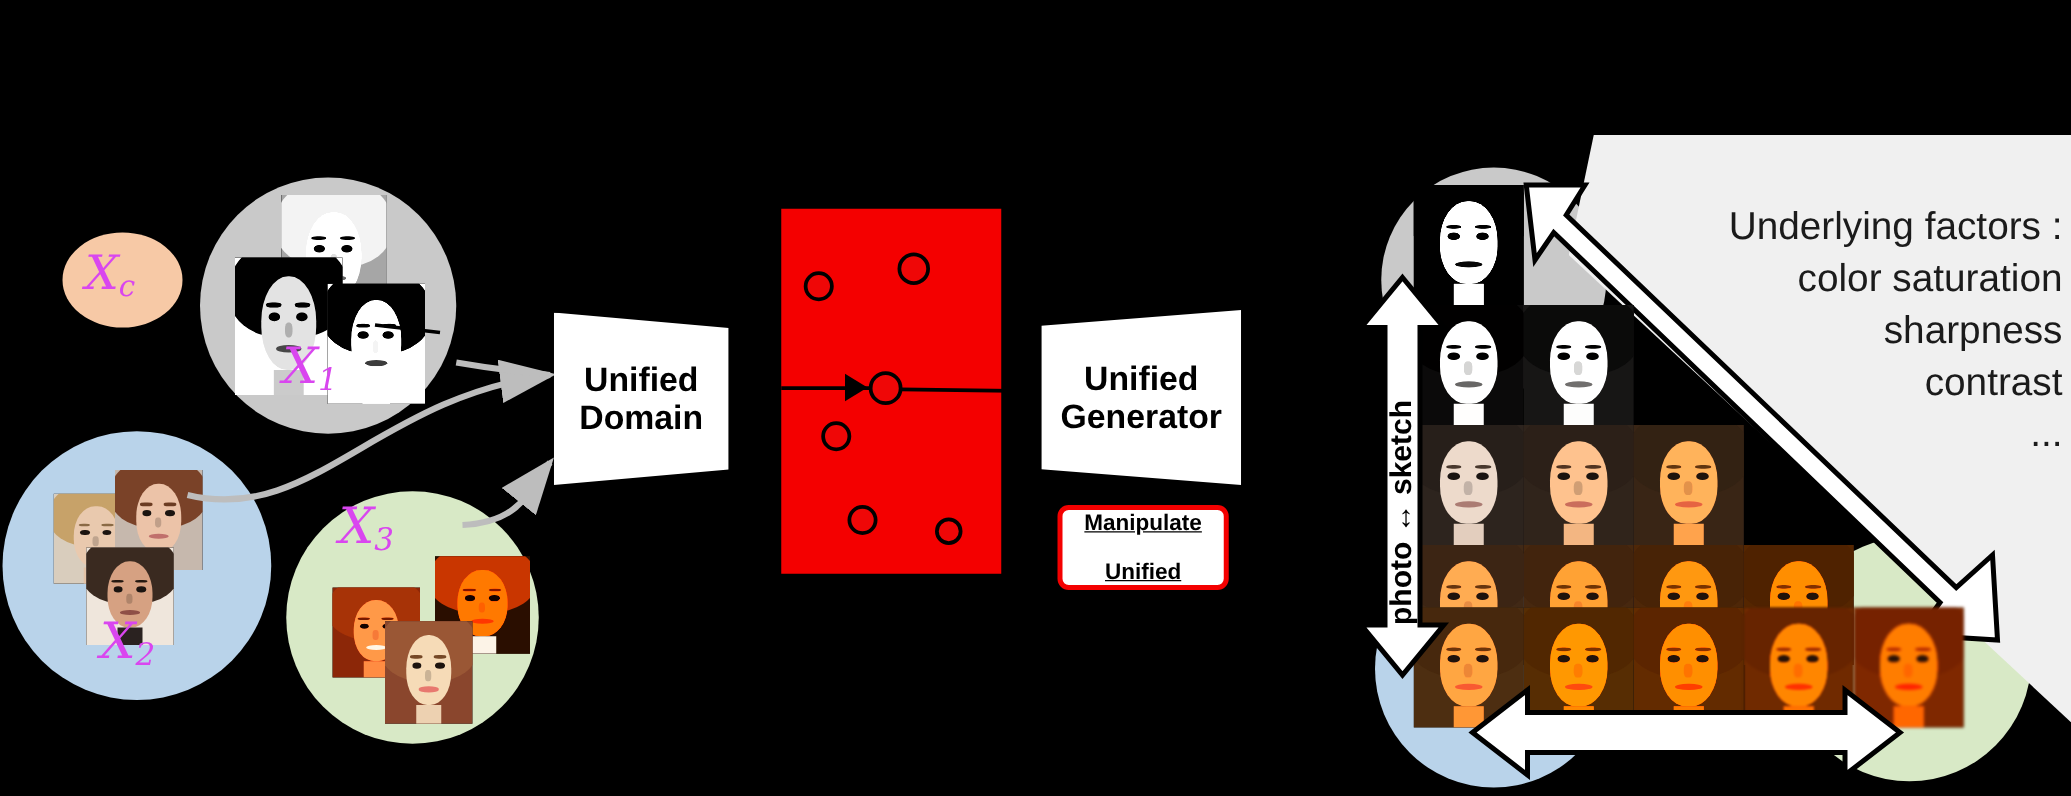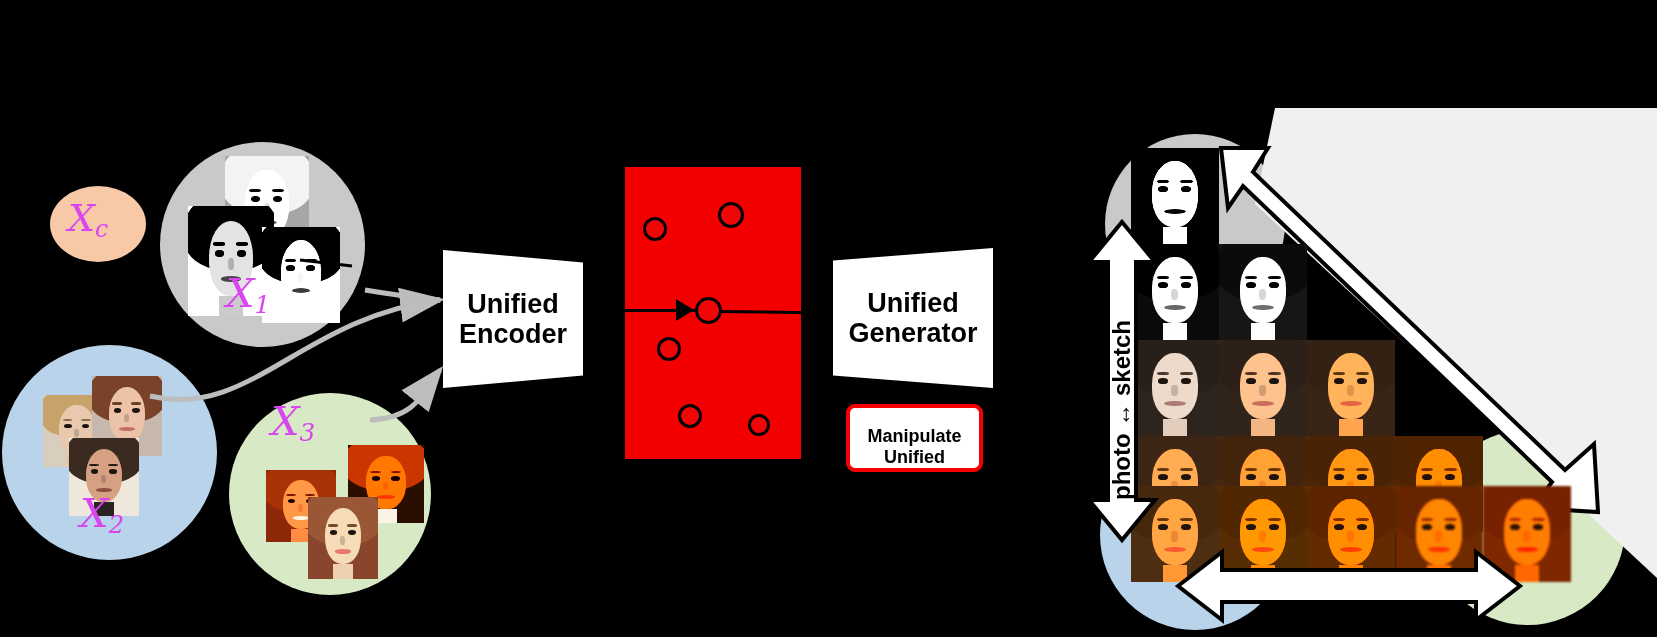--- a/index.html
+++ b/index.html
@@ -35,22 +35,22 @@
 
   
   #latent{background:#f40000;}
   .lcircle{position:absolute;border-radius:50%;background:#ef0707;border:3px solid #000;box-sizing:border-box;}
   .lline{position:absolute;background:#000;height:3px;}
   .ltri{position:absolute;width:0;height:0;border-left:18px solid #000;
         border-top:11px solid transparent;border-bottom:11px solid transparent;}
 
   
   #manip{background:#fff;border:4px solid #f40000;border-radius:9px;color:#000;font-weight:bold;
-         display:flex;flex-direction:column;align-items:center;justify-content:flex-end;line-height:1.18;
-         text-align:center;box-sizing:border-box;}
+         display:flex;flex-direction:column;align-items:center;justify-content:space-between;line-height:1.18;
+         text-align:center;box-sizing:border-box;text-decoration:underline;}
 
   
   #factors-panel{background:#f0f0f0;}
   #factors-text{position:absolute;text-align:right;color:#1b1b1b;line-height:1.34;white-space:nowrap;}
 
   
   .arrowlabel{position:absolute;color:#000;font-weight:bold;white-space:nowrap;}
 
   svg.over{position:absolute;left:0;top:0;width:1657px;height:637px;overflow:visible;pointer-events:none;}
 </style>
@@ -200,21 +200,21 @@
       </marker>
     </defs>
     <path d="M300,260 L352,266" stroke="#000" stroke-width="3" fill="none"></path>
     <path d="M150,396 C250,420 300,318 440,300" stroke="#bdbdbd" stroke-width="5" fill="none" marker-end="url(#ghead)"></path>
     <path d="M365,290 C400,296 420,298 440,300" stroke="#bdbdbd" stroke-width="5" fill="none"></path>
     <path d="M370,420 C418,418 424,390 440,370" stroke="#bdbdbd" stroke-width="5" fill="none" marker-end="url(#ghead)"></path>
   </svg>
 
   <div class="trap enc" style="left:443px;top:250px;width:140px;height:138px;font-size:27px;">
     <span>Unified</span>
-    <span>Encoder</span>
+    <span>Domain</span>
   </div>
 
   <div class="abs" id="latent" style="left:625px;top:167px;width:176px;height:292px;"></div>
 
   <div class="lcircle" style="left:643px;top:217px;width:24px;height:24px;"></div>
   <div class="lcircle" style="left:718px;top:202px;width:26px;height:26px;"></div>
   <div class="lcircle" style="left:695px;top:297px;width:27px;height:27px;"></div>
   <div class="lcircle" style="left:657px;top:337px;width:24px;height:24px;"></div>
   <div class="lcircle" style="left:678px;top:404px;width:24px;height:24px;"></div>
   <div class="lcircle" style="left:748px;top:414px;width:22px;height:22px;"></div>
@@ -240,20 +240,27 @@
   <div class="abs" id="factors-panel" style="left:1255px;top:108px;width:402px;height:470px;
               clip-path:polygon(20px 0, 402px 0, 402px 470px, 402px 470px, 0 96px);"></div>
 
   <svg class="over">
 
     <g>
       <polygon points="1221,148 1268,148 1253,172 1565,470 1594,444 1598,512 1533,508 1552,482 1243,186 1228,208" fill="#ffffff" stroke="#000000" stroke-width="4"></polygon>
     </g>
   </svg>
 
+  <div id="factors-text" style="left:1300px;top:160px;width:350px;font-size:31px;">
+    <div>Underlying factors :</div>
+    <div>color saturation</div>
+    <div>sharpness</div>
+    <div>contrast</div>
+    <div>...</div>
+  </div>
 
   <div class="arrowlabel" style="left:1328px;top:268px;font-size:25px;transform:rotate(43.5deg);transform-origin:left top;">sketch ↔ paint</div>
 
   <div class="face" style="left:1131px;top:148px;width:88px;height:96px;filter:grayscale(1) contrast(1.75);">
     <div class="bg" style="background:#1e1e1e"></div>
       <div class="hair" style="background:#141414"></div>
     <div class="skin" style="background:#fbfbfb"></div>
       <div class="browL" style="background:#101010"></div>
       <div class="browR" style="background:#101010"></div>
     <div class="eyeL"></div>

